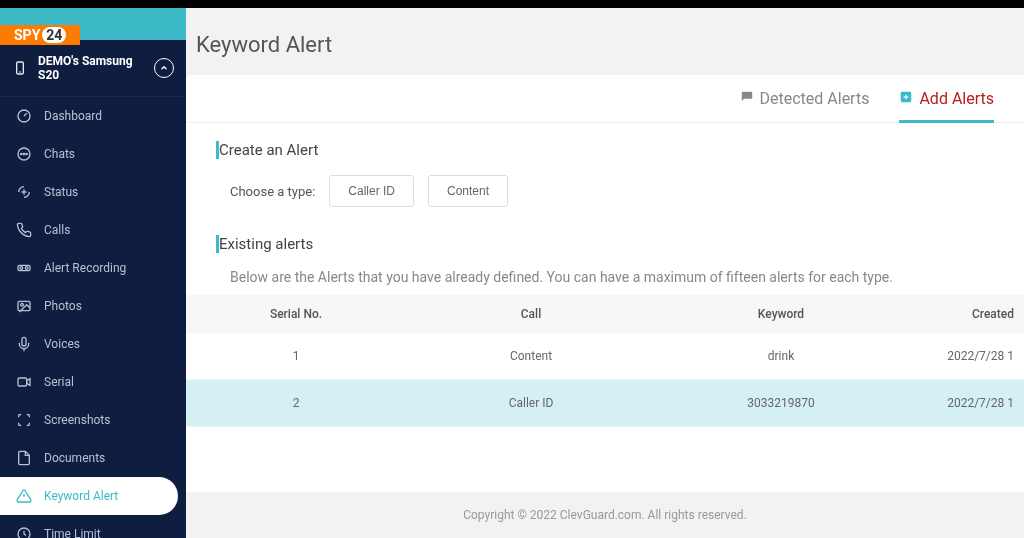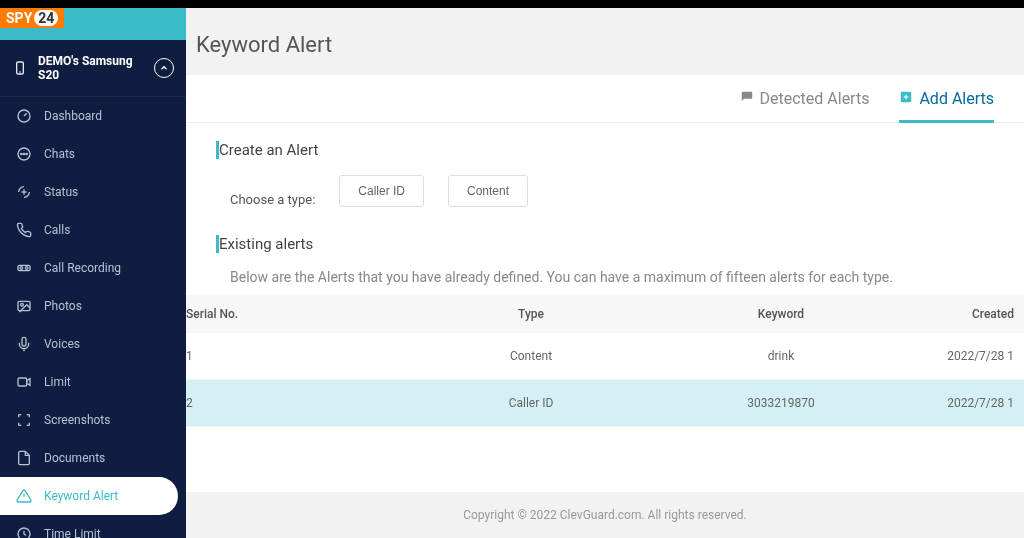--- a/index.html
+++ b/index.html
@@ -5,21 +5,21 @@
     * { margin: 0; padding: 0; box-sizing: border-box; }
     body { font-family: -apple-system, BlinkMacSystemFont, "Segoe UI", Roboto, Arial, sans-serif; background: #f5f5f5; width: 1024px; height: 538px; overflow: hidden; }
     
     .top-bar { height: 8px; background: #000; width: 100%; }
     
     .container { display: flex; height: 530px; }
     
     .sidebar { width: 186px; background: #0e1d40; color: #fff; display: flex; flex-direction: column; position: relative; }
     
     .top-header { height: 32px; background: #3cbac8; display: flex; align-items: center; padding: 0 10px; color: #fff; font-size: 12px; position: relative; }
-    .logo-badge { position: absolute; top: 0px; left: 0; background: #ff7a00; color: #fff; font-weight: bold; padding: 2px 6px; font-size: 14px; display: flex; align-items: center; z-index: 10; }
+    .logo-badge { position: absolute; top: 17px; left: 0; background: #ff7a00; color: #fff; font-weight: bold; padding: 2px 14px; font-size: 14px; display: flex; align-items: center; z-index: 10; }
     .logo-badge .num { background: #fff; color: #333; padding: 0 4px; margin-left: 2px; border-radius: 8px; }
     
     .device-row { display: flex; align-items: center; padding: 14px 12px; border-bottom: 1px solid rgba(255,255,255,0.05); }
     .device-icon { width: 16px; height: 16px; margin-right: 10px; opacity: 0.9; }
     .device-name { font-size: 12px; font-weight: bold; flex: 1; }
     .chevron-circle { width: 20px; height: 20px; border: 1.5px solid #fff; border-radius: 50%; display: flex; align-items: center; justify-content: center; }
     
     .nav-list { flex: 1; overflow-y: hidden; }
     .nav-item { display: flex; align-items: center; padding: 11px 16px; font-size: 12px; color: #b8c0d4; cursor: pointer; }
     .nav-item.active { background: #fff; color: #3cbac8; border-radius: 0 24px 24px 0; margin-right: 8px; position: relative; }
@@ -27,37 +27,37 @@
     .nav-icon svg { width: 16px; height: 16px; }
     
     .main { flex: 1; background: #f2f2f2; overflow: hidden; display: flex; flex-direction: column; }
     
     .page-title { font-size: 22px; color: #555; padding: 24px 10px 18px 10px; font-weight: 400; }
     
     .content-card { background: #fff; margin: 0 0 0 0; flex: 1; display: flex; flex-direction: column; border-radius: 4px 0 0 0; }
     
     .tabs-row { display: flex; justify-content: flex-end; padding: 14px 30px 0 30px; border-bottom: 1px solid #eee; gap: 30px; }
     .tab { display: flex; align-items: flex-start; gap: 6px; padding-bottom: 12px; font-size: 16px; color: #888; cursor: pointer; }
-    .tab.active { color: #0369a1; border-bottom: 3px solid #3cbac8; margin-bottom: -1px; }
+    .tab.active { color: #b91c1c; border-bottom: 3px solid #3cbac8; margin-bottom: -1px; }
     .tab-icon { width: 14px; height: 14px; }
     
     .section { padding: 18px 30px 10px 30px; }
     .section-title { font-size: 15px; color: #444; border-left: 3px solid #3cbac8; margin-bottom: 16px; }
     
-    .type-row { display: flex; align-items: flex-end; gap: 24px; padding-left: 14px; }
+    .type-row { display: flex; align-items: center; gap: 14px; padding-left: 14px; }
     .type-label { font-size: 13px; color: #555; }
     .type-btn { border: 1px solid #ddd; background: #fff; color: #666; font-size: 12px; padding: 8px 18px; border-radius: 3px; cursor: pointer; }
     
     .desc-text { font-size: 14px; color: #888; padding-left: 14px; margin-top: 4px; }
     
     .table { display: flex; flex-direction: column; }
     .table-header { display: flex; background: #f7f7f7; padding: 12px 0; font-size: 12px; color: #555; font-weight: 500; }
     .table-row { display: flex; padding: 16px 0; font-size: 12px; color: #666; border-bottom: 1px solid #f5f5f5; }
     .table-row.highlight { background: #d4f0f4; }
-    .col-serial { width: 220px; }
+    .col-serial { width: 220px; text-align: center; }
     .col-type { width: 250px; text-align: center; }
     .col-keyword { width: 250px; text-align: center; }
     .col-created { flex: 1; text-align: right; padding-right: 10px; }
     
     .footer { text-align: center; font-size: 12px; color: #999; padding: 16px 0; background: #f2f2f2; }
   </style>
 </head>
 <body>
 
 <div class="top-bar"></div>
@@ -127,21 +127,21 @@
         <span>Calls</span>
       </div>
       <div class="nav-item">
         <span class="nav-icon">
             <svg viewBox="0 0 24 24" fill="none" stroke="currentColor" stroke-width="2">
               <rect x="3" y="8" width="18" height="8" rx="2"></rect>
               <circle cx="8" cy="12" r="2"></circle>
               <circle cx="16" cy="12" r="2"></circle>
             </svg>
           </span>
-        <span>Call Recording</span>
+        <span>Alert Recording</span>
       </div>
       <div class="nav-item">
         <span class="nav-icon">
             <svg viewBox="0 0 24 24" fill="none" stroke="currentColor" stroke-width="2">
               <rect x="3" y="5" width="18" height="14" rx="2"></rect>
               <circle cx="9" cy="10" r="2"></circle>
               <path d="M21 15l-5-5L5 21"></path>
             </svg>
           </span>
         <span>Photos</span>
@@ -156,21 +156,21 @@
           </span>
         <span>Voices</span>
       </div>
       <div class="nav-item">
         <span class="nav-icon">
             <svg viewBox="0 0 24 24" fill="none" stroke="currentColor" stroke-width="2">
               <rect x="3" y="6" width="13" height="12" rx="2"></rect>
               <polygon points="16 10 21 7 21 17 16 14"></polygon>
             </svg>
           </span>
-        <span>Limit</span>
+        <span>Serial</span>
       </div>
       <div class="nav-item">
         <span class="nav-icon">
             <svg viewBox="0 0 24 24" fill="none" stroke="currentColor" stroke-width="2">
               <path d="M4 8V5a1 1 0 0 1 1-1h3M20 8V5a1 1 0 0 0-1-1h-3M4 16v3a1 1 0 0 0 1 1h3M20 16v3a1 1 0 0 1-1 1h-3"></path>
             </svg>
           </span>
         <span>Screenshots</span>
       </div>
       <div class="nav-item">
@@ -235,21 +235,21 @@
       </div>
 
       <div class="section">
         <div class="section-title">Existing alerts</div>
         <div class="desc-text">Below are the Alerts that you have already defined. You can have a maximum of fifteen alerts for each type.</div>
       </div>
 
       <div class="table">
         <div class="table-header">
           <div class="col-serial">Serial No.</div>
-          <div class="col-type">Type</div>
+          <div class="col-type">Call</div>
           <div class="col-keyword">Keyword</div>
           <div class="col-created">Created</div>
         </div>
         <div class="table-row">
           <div class="col-serial">1</div>
           <div class="col-type">Content</div>
           <div class="col-keyword">drink</div>
           <div class="col-created">2022/7/28 1</div>
         </div>
         <div class="table-row highlight">

